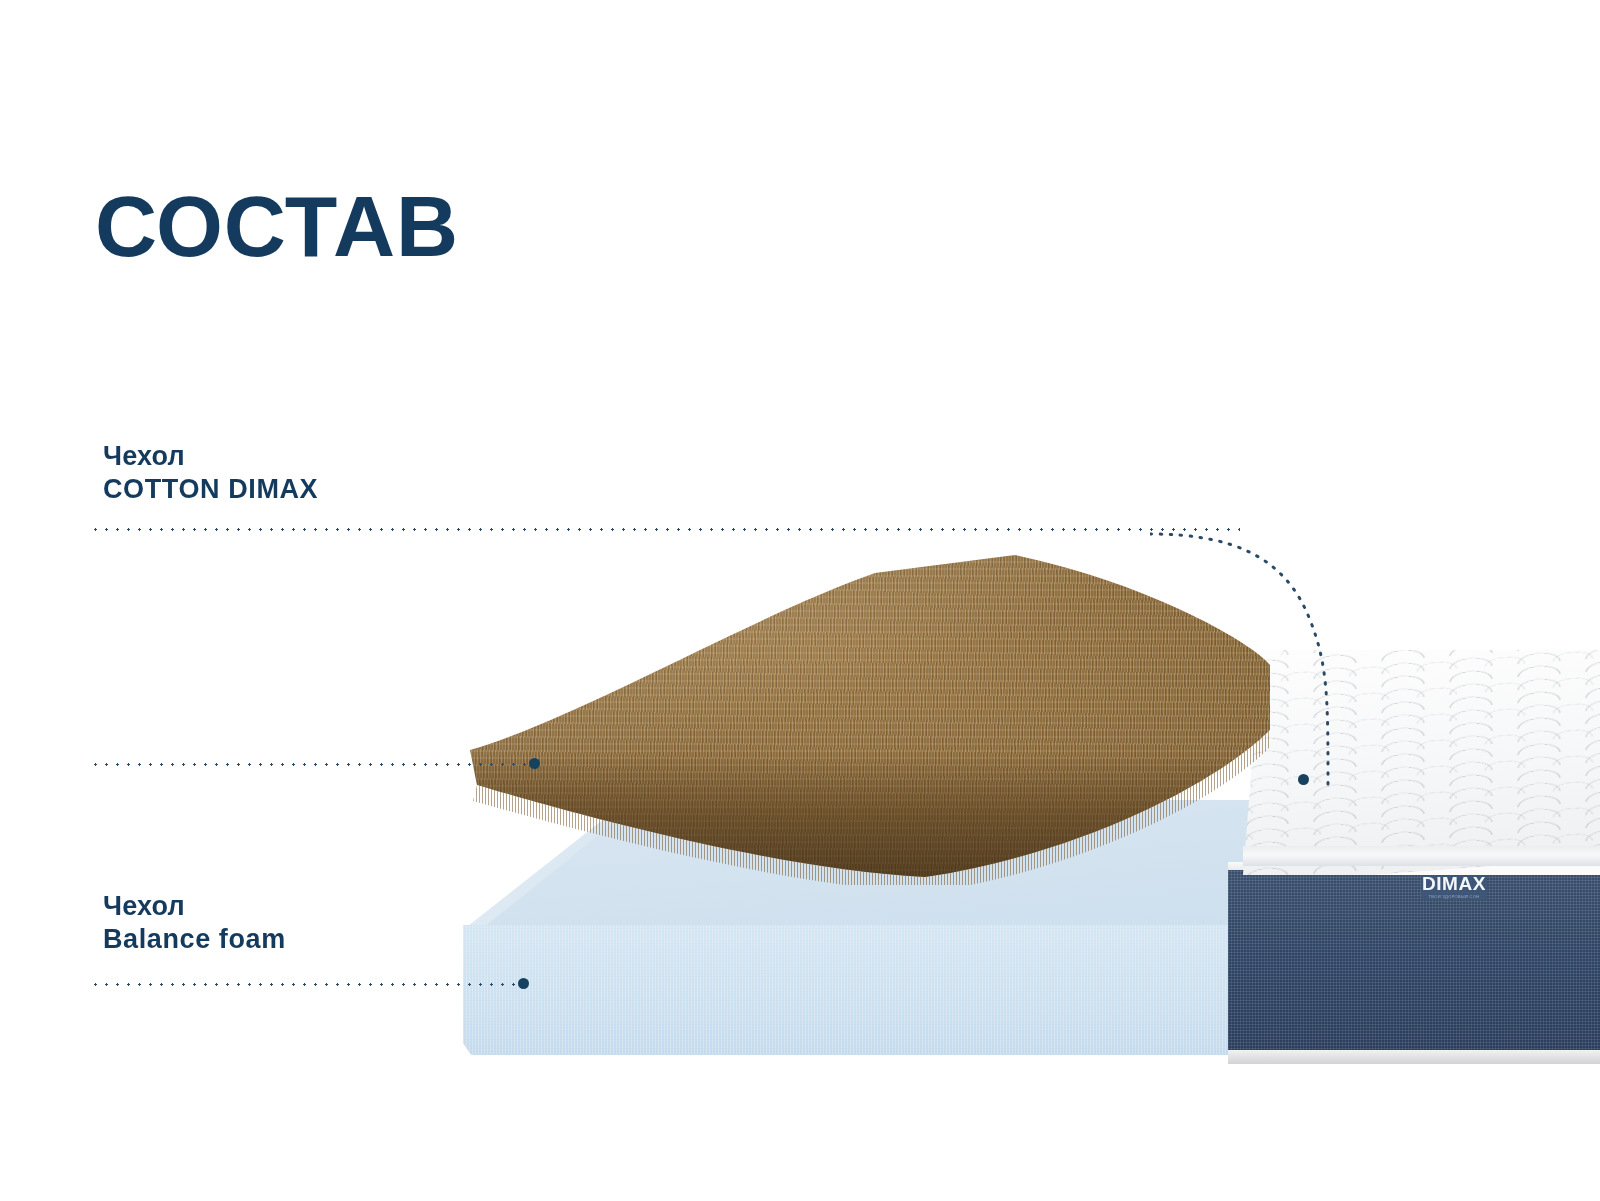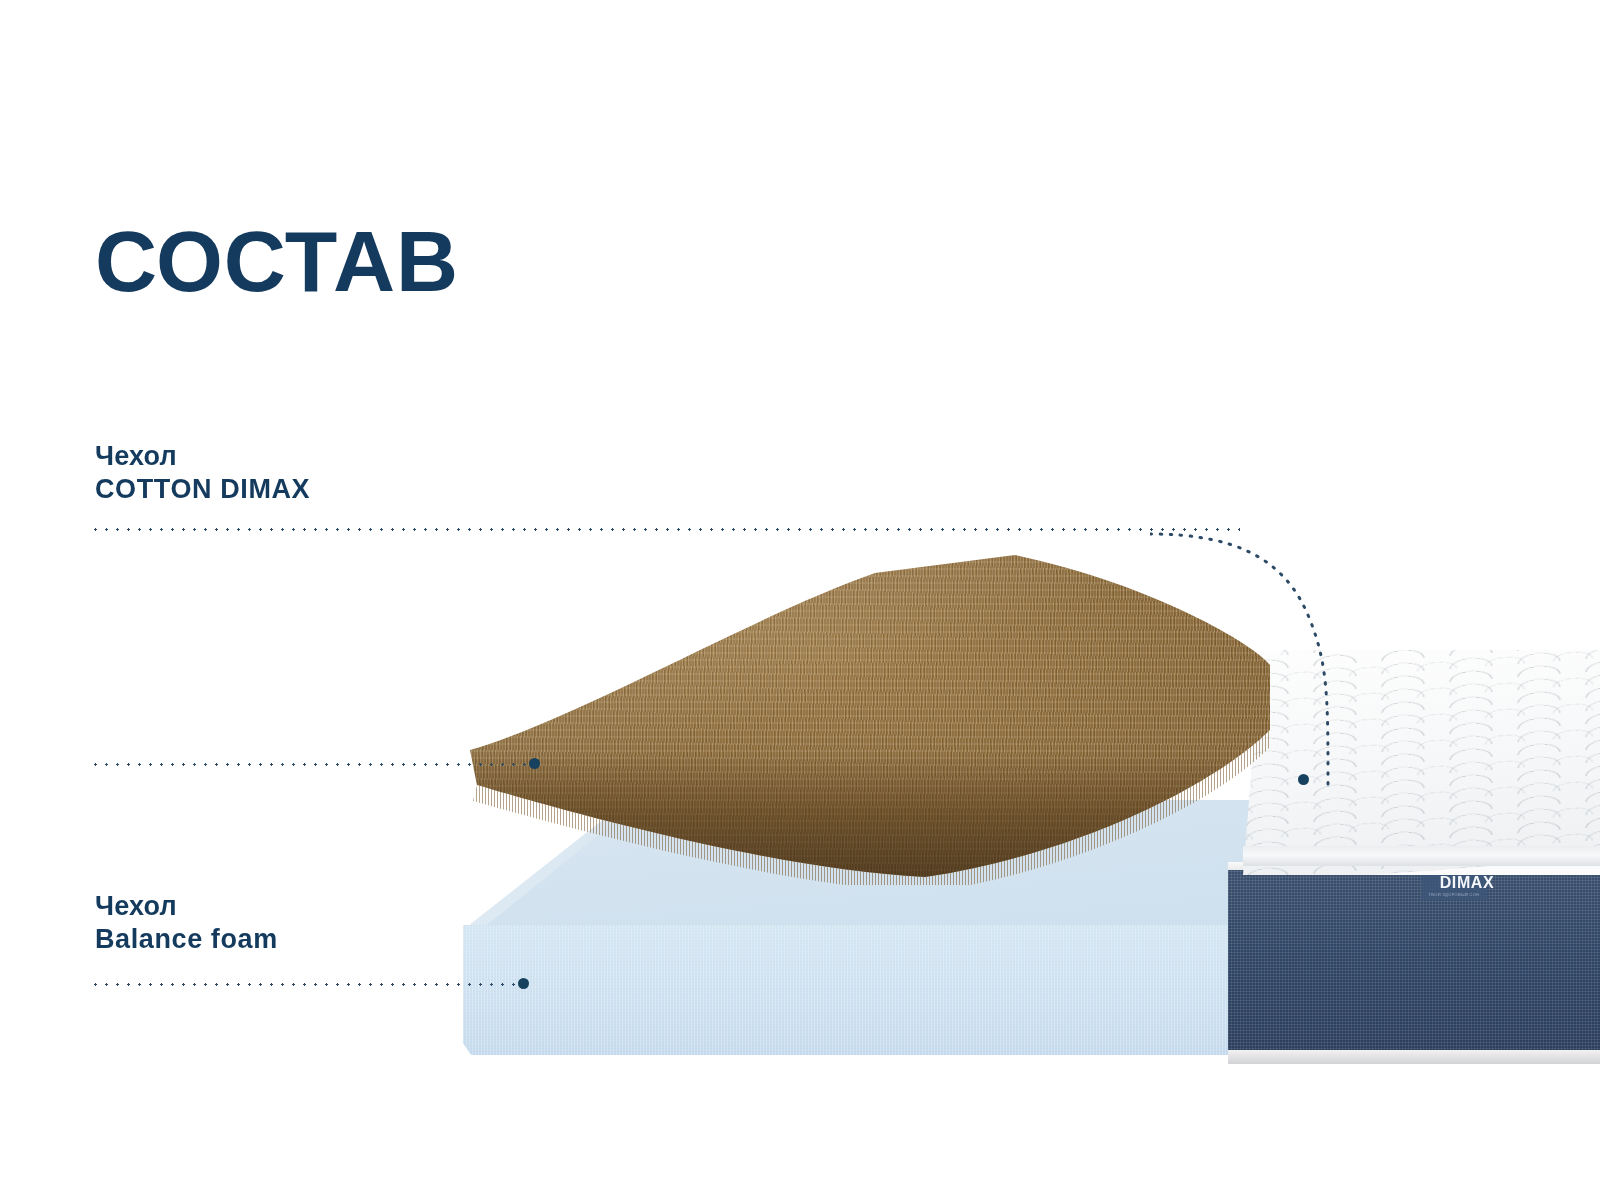--- a/index.html
+++ b/index.html
@@ -13,32 +13,32 @@
   .stage{position:absolute;inset:0;width:1600px;height:1201px;overflow:hidden;background:#fff;}
 
   
   .title{
     position:absolute;left:95px;top:183px;
     font-size:86px;line-height:1;
     font-weight:700;
     letter-spacing:1px;
     color:#143a5e;
     white-space:nowrap;
-    margin-top:35px;
   }
 
   
   .callout{position:absolute;left:95px;}
   .callout .ln{
     font-size:27px;
     font-weight:700;
     color:#143a5e;
     line-height:1.22;
     white-space:nowrap;
     letter-spacing:.2px;
+    margin-left:8px;
   }
   .callout .ln.alt{letter-spacing:.6px;}
 
   .c1{top:440px;}
   .c2{top:669px;}
   .c3{top:890px;}
 
   
   .leader{
     position:absolute;height:3px;
@@ -109,21 +109,21 @@
     position:absolute;left:1228px;top:862px;width:372px;height:11px;
     background:linear-gradient(180deg,#fafafa 0%,#eceded 60%,#dcdee1 100%);
   }
   .dimax-badge{
     position:absolute;left:1421px;top:872px;width:66px;height:28px;
     background:rgba(61,86,120,.85);
     display:flex;flex-direction:column;align-items:center;justify-content:center;
     border-radius:1px;
   }
   .dimax-badge .brand{
-    color:#f3f6fa;font-size:16px;font-weight:700;letter-spacing:.6px;line-height:1;padding-left:26px;
+    color:#f3f6fa;font-size:19px;font-weight:700;letter-spacing:.6px;line-height:1;
   }
   .dimax-badge .tag{
     color:rgba(210,222,236,.62);font-size:4px;letter-spacing:.35px;line-height:1;margin-top:2px;
   }
 
   
   .cover{
     position:absolute;left:1243px;top:650px;width:357px;height:225px;
     clip-path:polygon(18px 0px, 357px 0px, 357px 225px, 0px 225px);
     background:#fbfbfc;

